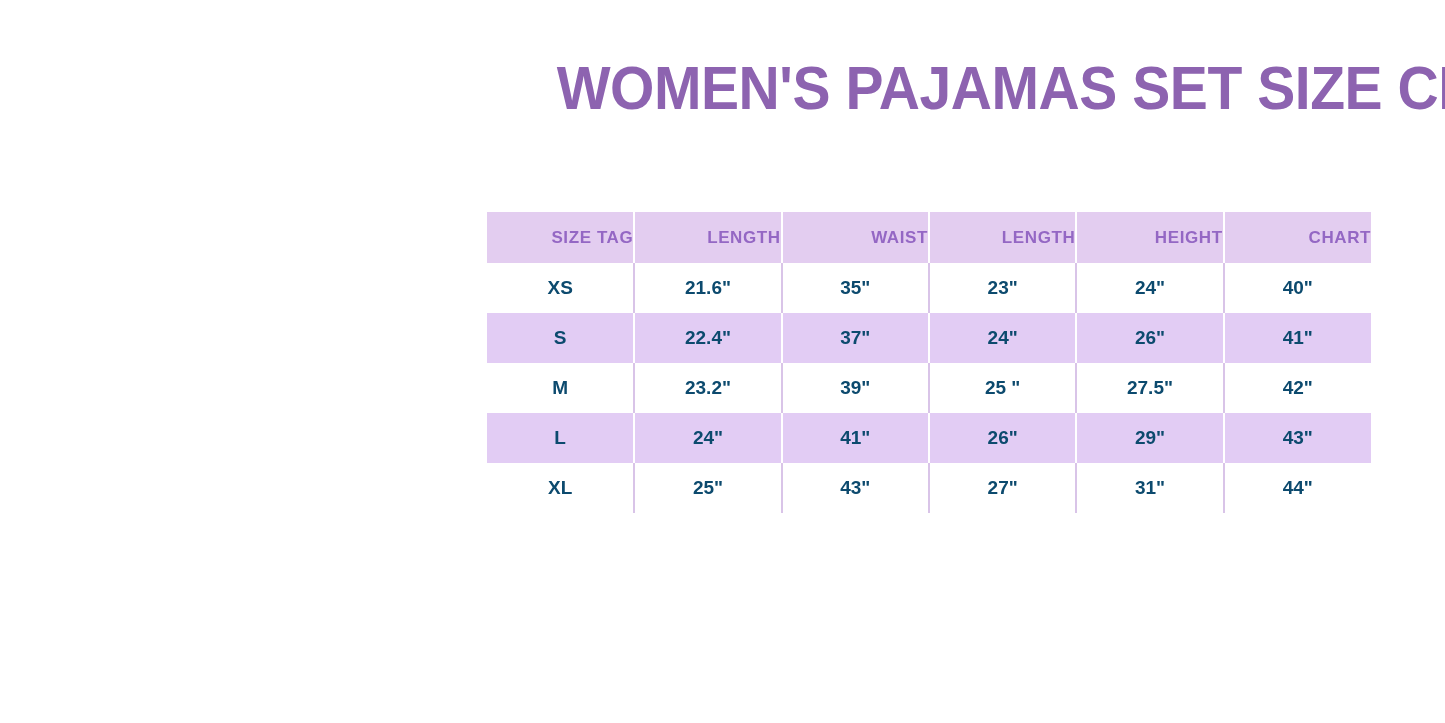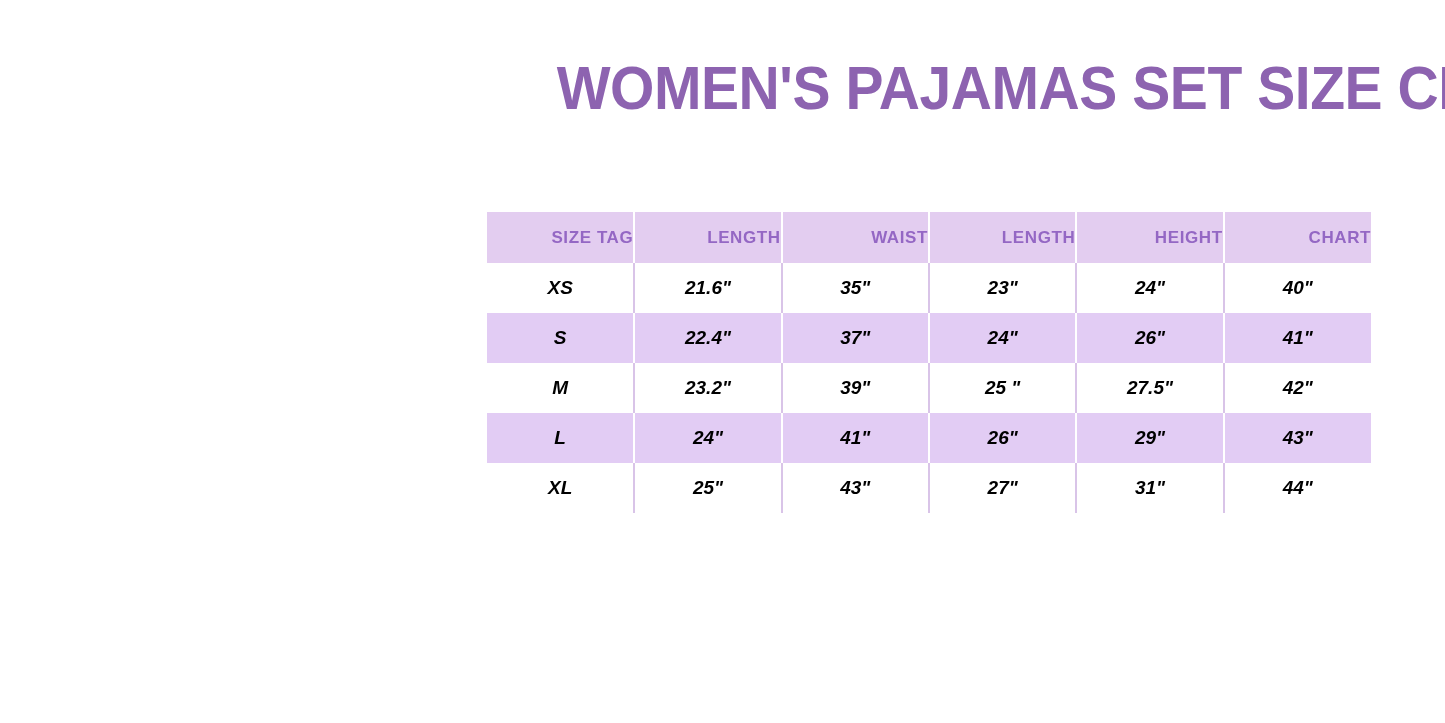--- a/index.html
+++ b/index.html
@@ -63,28 +63,27 @@
     border-right: 2px solid #ffffff;
   }
   .size-table thead th:last-child {
     border-right: none;
   }
 
   .size-table tbody td {
     height: 50px;
     font-size: 19px;
     font-weight: bold;
-    color: #000000;
+    color: #0c4a6e;
     text-align: center;
     vertical-align: middle;
     padding: 0;
     border-right: 2px solid #d9c4e8;
     background: #ffffff;
     white-space: pre;
-    font-style: italic;
   }
   .size-table tbody td:last-child {
     border-right: none;
   }
 
   .size-table tbody tr.striped td {
     background: #e2ccf4;
     border-right-color: #ffffff;
   }
   .size-table tbody tr.striped td:last-child {

